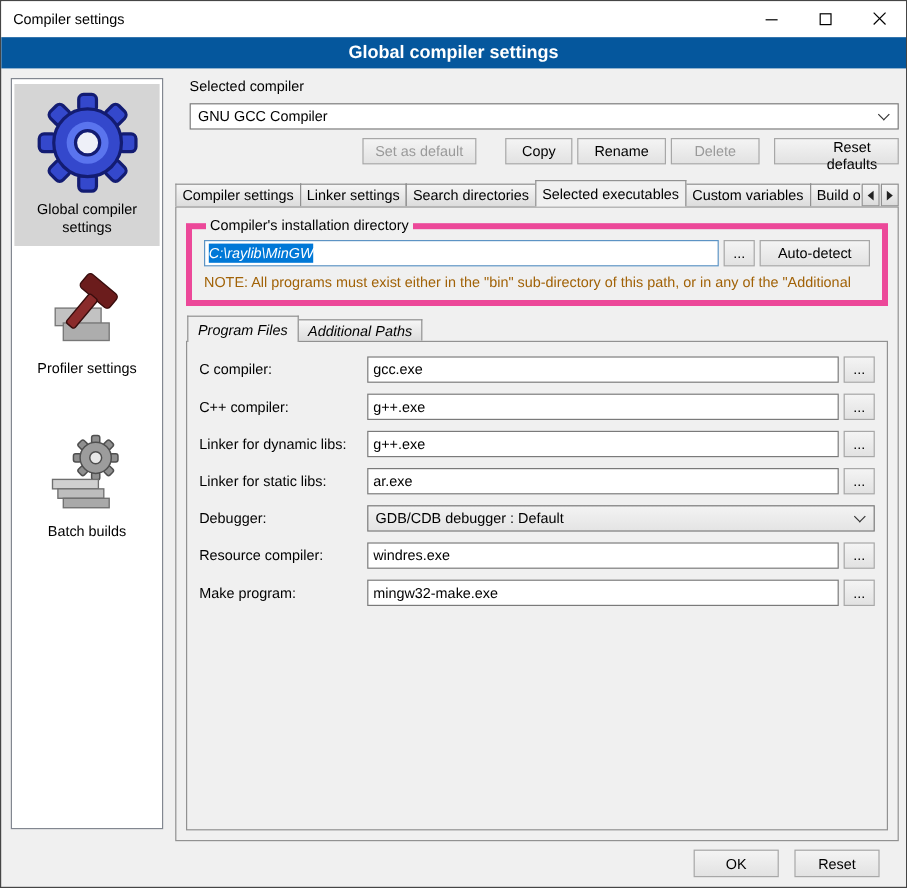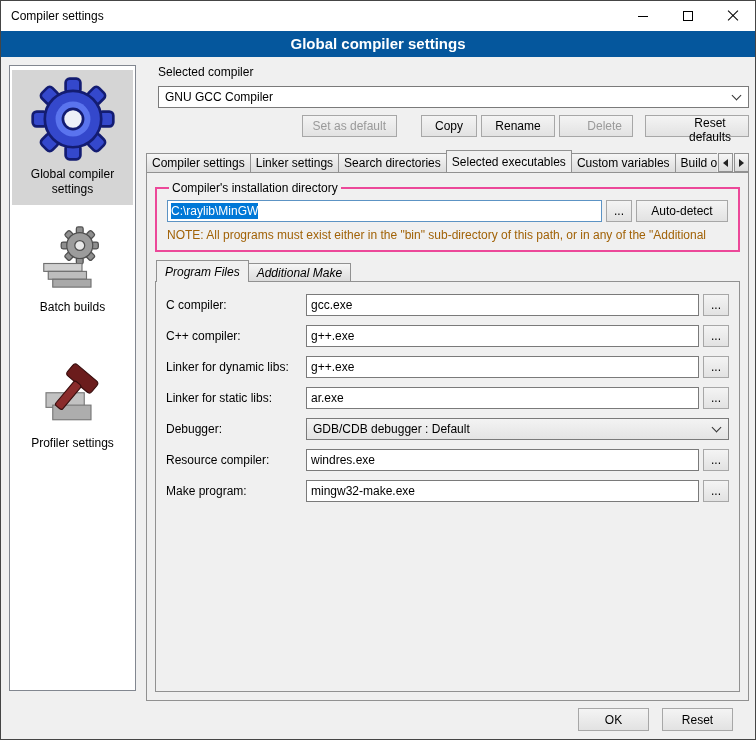--- a/index.html
+++ b/index.html
@@ -34,21 +34,21 @@
   .main{position:absolute;left:145px;top:60px;width:603px;}
   .sec-label{font-size:12px;margin:4px 0 0 12px;}
   .combo{height:22px;background:#fff;border:1px solid #7a7a7a;display:flex;align-items:center;
     padding:0 8px 0 6px;font-size:12px;cursor:pointer;}
   .combo-top{margin:7px 0 0 12px;}
   .chev{margin-left:auto;width:7px;height:7px;border-right:1px solid #333;border-bottom:1px solid #333;
     transform:rotate(45deg);margin-top:-4px;flex:none;}
 
   .btn{font-size:12px;height:22px;background:linear-gradient(#f4f4f4,#e2e2e2);border:1px solid #a7a7a7;
     padding:0 10px;cursor:pointer;color:#000;}
-  .btn.disabled{color:#9a9a9a;text-align:right;}
+  .btn.disabled{color:#9a9a9a;}
   .btn-row{display:flex;margin-top:7px;justify-content:flex-end;align-items:center;}
   .btn-row .btn{margin-left:4px;}
   .btn-row .gap-before{margin-left:24px;}
   .btn-row .gap-big{margin-left:12px;padding-left:36px;}
 
   
   .tabstrip{position:relative;margin-top:13px;height:22px;display:flex;align-items:flex-end;}
   .tabs{display:flex;overflow:hidden;flex:1;height:22px;align-items:flex-end;}
   .tab{font-size:12px;padding:2px 5px 3px;background:linear-gradient(#f6f6f6,#dcdcdc);border:1px solid #919191;
     border-bottom:none;height:19px;white-space:nowrap;cursor:pointer;flex:none;}
@@ -56,25 +56,25 @@
   .tab.active{background:#f0f0f0;height:23px;margin-bottom:-1px;position:relative;z-index:3;padding-top:4px;}
   .tab-scroll{width:15px;height:19px;border:1px solid #919191;background:linear-gradient(#f6f6f6,#dcdcdc);
     display:flex;align-items:center;justify-content:center;cursor:pointer;margin-left:1px;flex:none;}
   .tri-left{width:0;height:0;border-top:4px solid transparent;border-bottom:4px solid transparent;border-right:5px solid #222;}
   .tri-right{width:0;height:0;border-top:4px solid transparent;border-bottom:4px solid transparent;border-left:5px solid #222;}
 
   
   .tabpage{border:1px solid #919191;height:529px;padding:8px;display:flex;flex-direction:column;
     background:#f0f0f0;position:relative;z-index:1;}
 
-  fieldset.group{border:2px solid #ec4899;padding:2px 10px 8px;margin-bottom:8px;flex:none;}
+  fieldset.group{border:5px solid #ec4899;padding:2px 10px 8px;margin-bottom:8px;flex:none;}
   legend{font-size:12px;padding:0 3px;margin-left:2px;}
   .dir-row{display:flex;gap:4px;align-items:center;margin-top:3px;}
   .text-input{height:22px;background:#fff;border:1px solid #7a7a7a;font-size:12px;padding:0 3px;
-    display:flex;align-items:center;overflow:hidden;white-space:nowrap;}
+    display:flex;align-items:center;overflow:hidden;white-space:nowrap;font-style:italic;}
   .install-input{flex:1;border-color:#5c93c4;}
   .sel-text{background:#0078d7;color:#fff;padding:1px 0;}
   .browse-btn{width:26px;padding:0;flex:none;}
   .autodetect{width:92px;padding:0;flex:none;}
   .note{font-size:12px;color:#a16207;margin-top:6px;white-space:nowrap;overflow:hidden;}
 
   
   .subtabs{display:flex;height:21px;align-items:flex-end;margin-left:1px;flex:none;}
   .subtab{font-size:12px;padding:2px 8px 3px;border:1px solid #919191;border-bottom:none;
     background:linear-gradient(#f6f6f6,#dcdcdc);height:18px;white-space:nowrap;cursor:pointer;font-style:italic;}
@@ -125,20 +125,31 @@
             <rect x="-5.5" y="-30" width="11" height="11" rx="3" transform="rotate(180)"></rect>
             <rect x="-5.5" y="-30" width="11" height="11" rx="3" transform="rotate(225)"></rect>
             <rect x="-5.5" y="-30" width="11" height="11" rx="3" transform="rotate(270)"></rect>
             <rect x="-5.5" y="-30" width="11" height="11" rx="3" transform="rotate(315)"></rect>
           </g>
           <circle r="21" fill="#3448cc" stroke="#131c72" stroke-width="2"></circle>
           <circle r="13" fill="#5a74ee"></circle>
           <circle r="7.5" fill="#eef0f8" stroke="#131c72" stroke-width="2"></circle>
         </svg>
         <div class="side-label">Global compiler settings</div>
+      </div>
+      <div class="side-item">
+        <svg width="72" height="72" viewBox="0 0 64 64">
+          <rect x="8" y="30" width="34" height="13" fill="#c2c2c2" stroke="#777"></rect>
+          <rect x="14" y="41" width="34" height="13" fill="#adadad" stroke="#777"></rect>
+          <g transform="rotate(40 38 20)">
+            <rect x="24" y="10" width="28" height="13" rx="3" fill="#6b1c1c" stroke="#380d0d"></rect>
+            <rect x="34" y="22" width="8" height="28" rx="2" fill="#8a2b2b" stroke="#380d0d"></rect>
+          </g>
+        </svg>
+        <div class="side-label">Profiler settings</div>
       </div>
       <div class="side-item">
         <svg width="72" height="72" viewBox="0 0 64 64">
           <g transform="translate(38,20) scale(0.55)">
             <g fill="#8f8f8f" stroke="#4f4f4f" stroke-width="2">
               <rect x="-5.5" y="-30" width="11" height="11" rx="3" transform="rotate(0)"></rect>
               <rect x="-5.5" y="-30" width="11" height="11" rx="3" transform="rotate(45)"></rect>
               <rect x="-5.5" y="-30" width="11" height="11" rx="3" transform="rotate(90)"></rect>
               <rect x="-5.5" y="-30" width="11" height="11" rx="3" transform="rotate(135)"></rect>
               <rect x="-5.5" y="-30" width="11" height="11" rx="3" transform="rotate(180)"></rect>
@@ -148,31 +159,20 @@
             </g>
             <circle r="21" fill="#9c9c9c" stroke="#4f4f4f" stroke-width="2"></circle>
             <circle r="8" fill="#e8e8e8" stroke="#4f4f4f" stroke-width="2"></circle>
           </g>
           <rect x="6" y="36" width="34" height="7" fill="#d0d0d0" stroke="#6f6f6f"></rect>
           <rect x="10" y="43" width="34" height="7" fill="#bdbdbd" stroke="#6f6f6f"></rect>
           <rect x="14" y="50" width="34" height="7" fill="#a9a9a9" stroke="#6f6f6f"></rect>
         </svg>
         <div class="side-label">Batch builds</div>
       </div>
-      <div class="side-item">
-        <svg width="72" height="72" viewBox="0 0 64 64">
-          <rect x="8" y="30" width="34" height="13" fill="#c2c2c2" stroke="#777"></rect>
-          <rect x="14" y="41" width="34" height="13" fill="#adadad" stroke="#777"></rect>
-          <g transform="rotate(40 38 20)">
-            <rect x="24" y="10" width="28" height="13" rx="3" fill="#6b1c1c" stroke="#380d0d"></rect>
-            <rect x="34" y="22" width="8" height="28" rx="2" fill="#8a2b2b" stroke="#380d0d"></rect>
-          </g>
-        </svg>
-        <div class="side-label">Profiler settings</div>
-      </div>
     </div>
 
   <div class="main">
     <div class="sec-label">Selected compiler</div>
 
     <div class="combo combo-top">
       <span>GNU GCC Compiler</span>
       <span class="chev"></span>
     </div>
 
@@ -209,21 +209,21 @@
             <span class="sel-text">C:\raylib\MinGW</span>
           </div>
           <button class="btn browse-btn">...</button>
           <button class="btn autodetect">Auto-detect</button>
         </div>
         <div class="note">NOTE: All programs must exist either in the "bin" sub-directory of this path, or in any of the "Additional</div>
       </fieldset>
 
       <div class="subtabs">
           <div class="subtab active">Program Files</div>
-          <div class="subtab">Additional Make</div>
+          <div class="subtab">Additional Paths</div>
         </div>
 
       <div class="subpage">
         <div>
             <div class="field-row">
               <div class="flabel">C compiler:</div>
               <input class="finput" value="gcc.exe" style="">
               <button class="btn browse-btn">...</button>
             </div>
             <div class="field-row">

